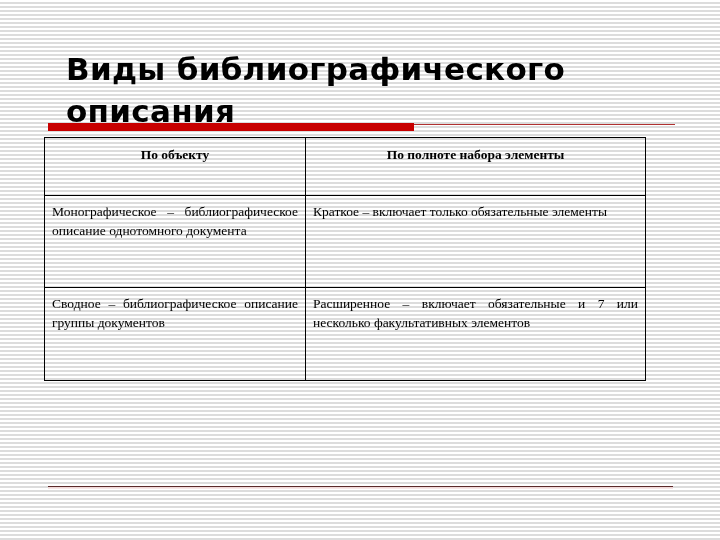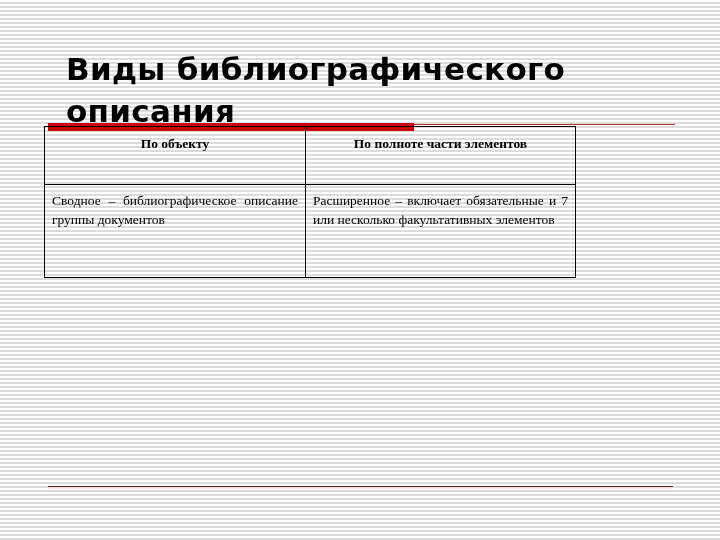--- a/index.html
+++ b/index.html
@@ -21,22 +21,22 @@
     }
     .thin-line {
       position: absolute; left: 414px; top: 124px; width: 261px; height: 1px;
       background: #b03030;
     }
     .bottom-line {
       position: absolute; left: 48px; top: 486px; width: 625px; height: 1px;
       background: #5a2a2a; box-shadow: 0 1px 0 #f0d8d8, 0 2px 0 #f6e6e6;
     }
     table.grid {
-      position: absolute; left: 44px; top: 126px;
-      width: 532px; border-collapse: collapse; table-layout: fixed;
+      position: absolute; left: 44px; top: 137px;
+      width: 602px; border-collapse: collapse; table-layout: fixed;
     }
     table.grid td, table.grid th {
       border: 1.5px solid #000; vertical-align: top;
       font-family: "Liberation Serif", serif; font-size: 13.5px; line-height: 19px;
       color: #000; padding: 6px 7px 4px 7px; text-align: justify;
       text-align-last: left;
       background: transparent;
     }
     table.grid th { font-weight: bold; text-align: center; text-align-last: center; height: 46px; padding-top: 7px; }
     table.grid tr.r1 td { height: 81px; }
@@ -52,24 +52,28 @@
 <div class="thin-line"></div>
 
 <table class="grid">
   <colgroup>
       <col class="col1">
       <col>
     </colgroup>
   <thead>
     <tr>
       <th>По объекту</th>
-      <th>По полноте части элементов</th>
+      <th>По полноте набора элементы</th>
     </tr>
   </thead>
   <tbody>
+    <tr class="r1">
+      <td>Монографическое – библиографическое описание однотомного документа</td>
+      <td>Краткое – включает только обязательные элементы</td>
+    </tr>
     <tr class="r2">
       <td>Сводное – библиографическое описание группы документов</td>
       <td>Расширенное – включает обязательные и 7 или несколько факультативных элементов</td>
     </tr>
   </tbody>
 </table>
 
 <div class="bottom-line"></div>
 
 </body></html>

